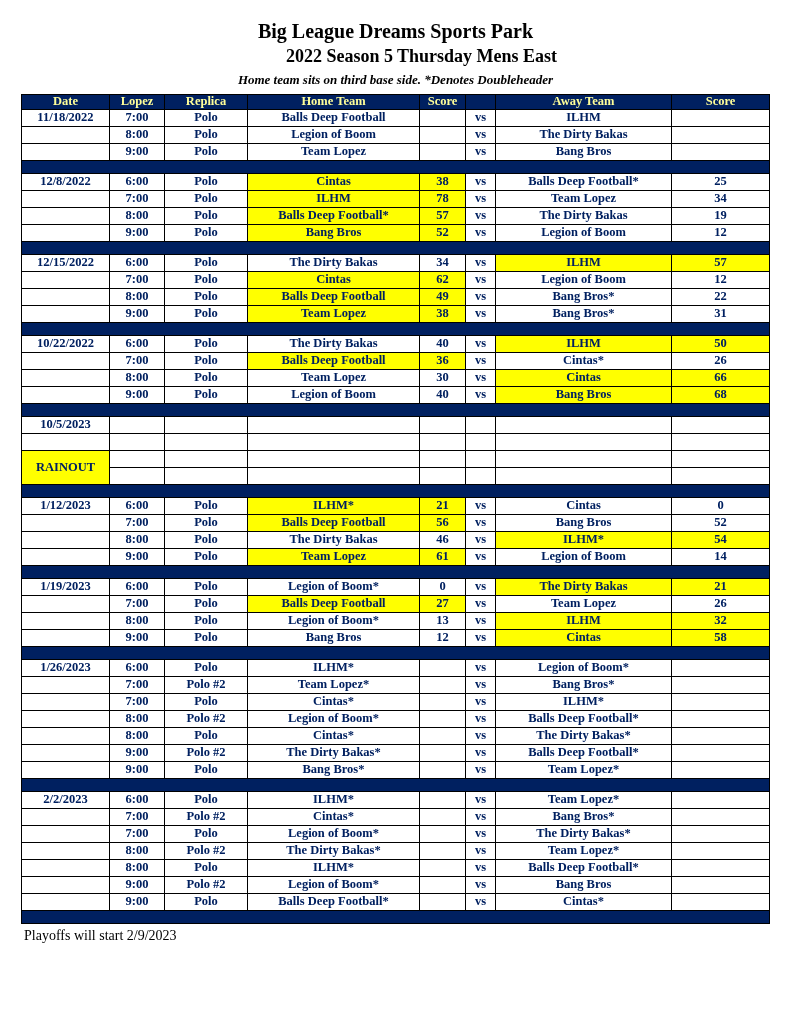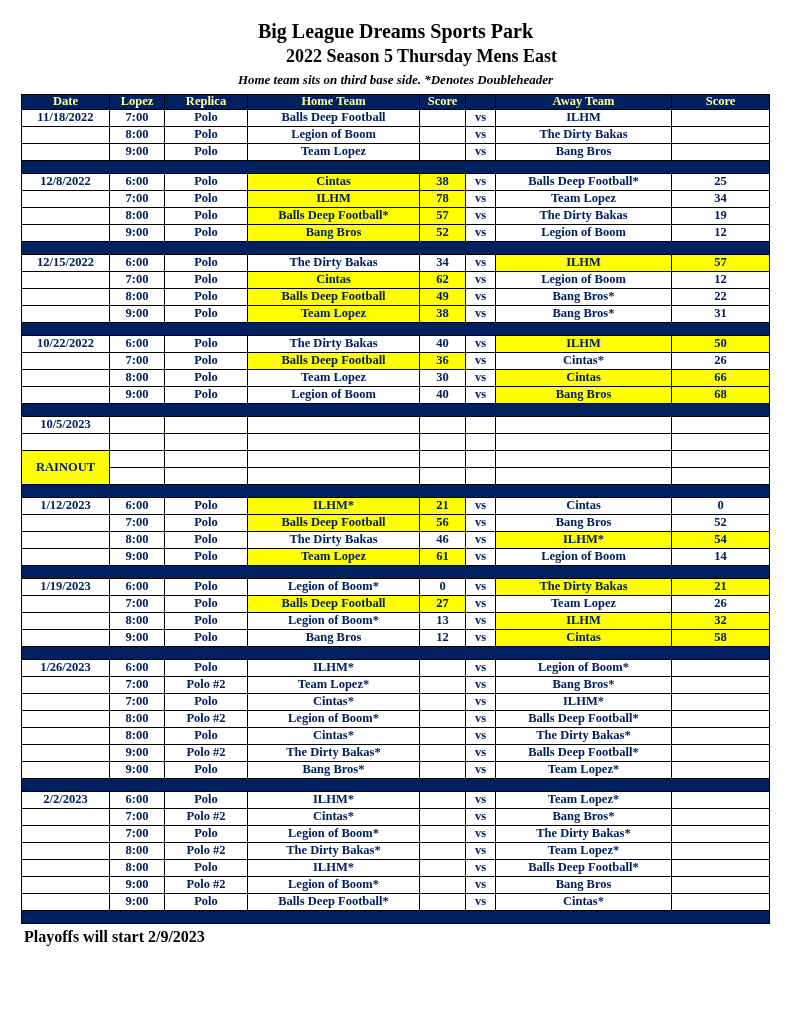--- a/index.html
+++ b/index.html
@@ -20,21 +20,21 @@
 
   .schedule th, .schedule td {
     border:1px solid #000; padding:0 2px; height:17px; line-height:1.05;
     font-size:12.5px; font-weight:bold; color:var(--ink);
     text-align:center; overflow:hidden; white-space:nowrap;
   }
   .schedule thead th { background:var(--navy); color:var(--htext); height:15px; }
   tr.sep td { background:var(--navy); height:13px; }
   td.hl { background:var(--hl); }
 
-  .footer { font-size:16px; font-weight:bold; color:#000; margin:4px 0 0 24px; }
+  .footer { font-size:14px; font-weight:normal; color:#000; margin:4px 0 0 24px; }
 </style>
 </head>
 <body>
 
 <div class="sheet">
   <div class="title">Big League Dreams Sports Park</div>
   <div class="subtitle">2022 Season 5 Thursday Mens East</div>
   <div class="note">Home team sits on third base side.  *Denotes Doubleheader</div>
 
   <table class="schedule">

